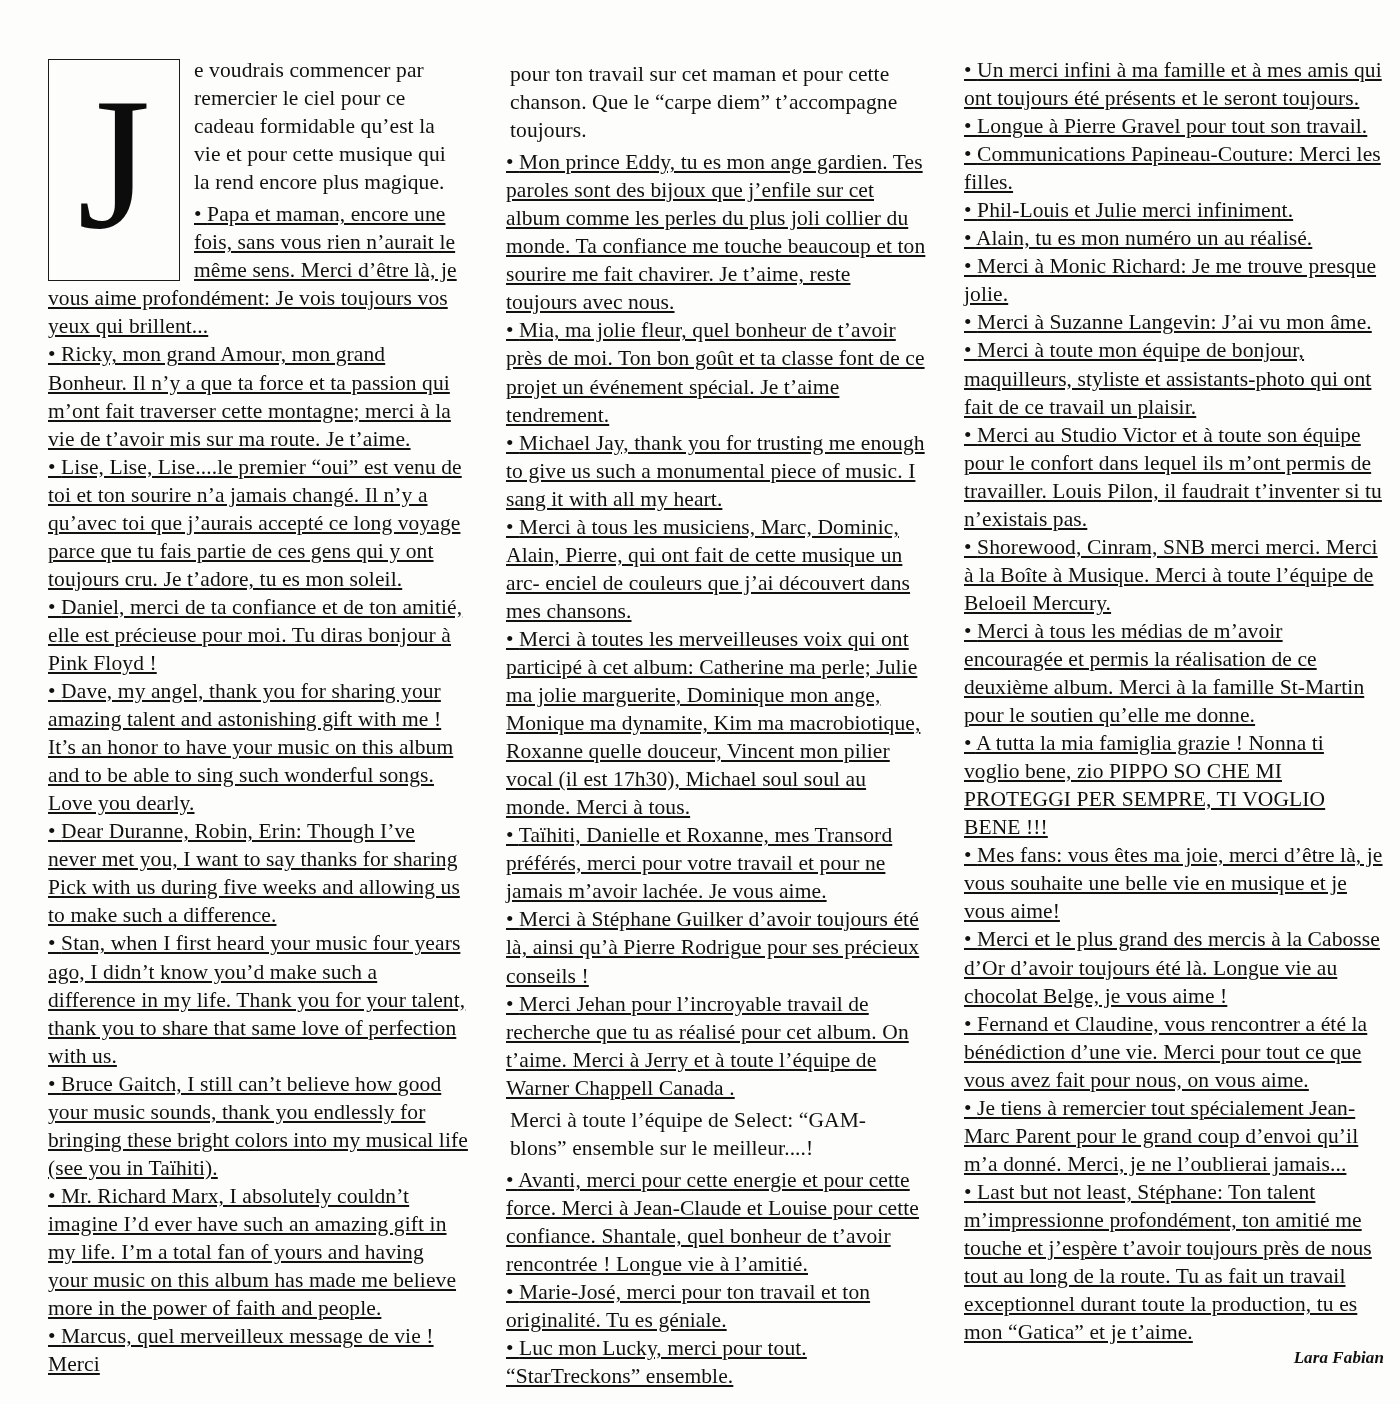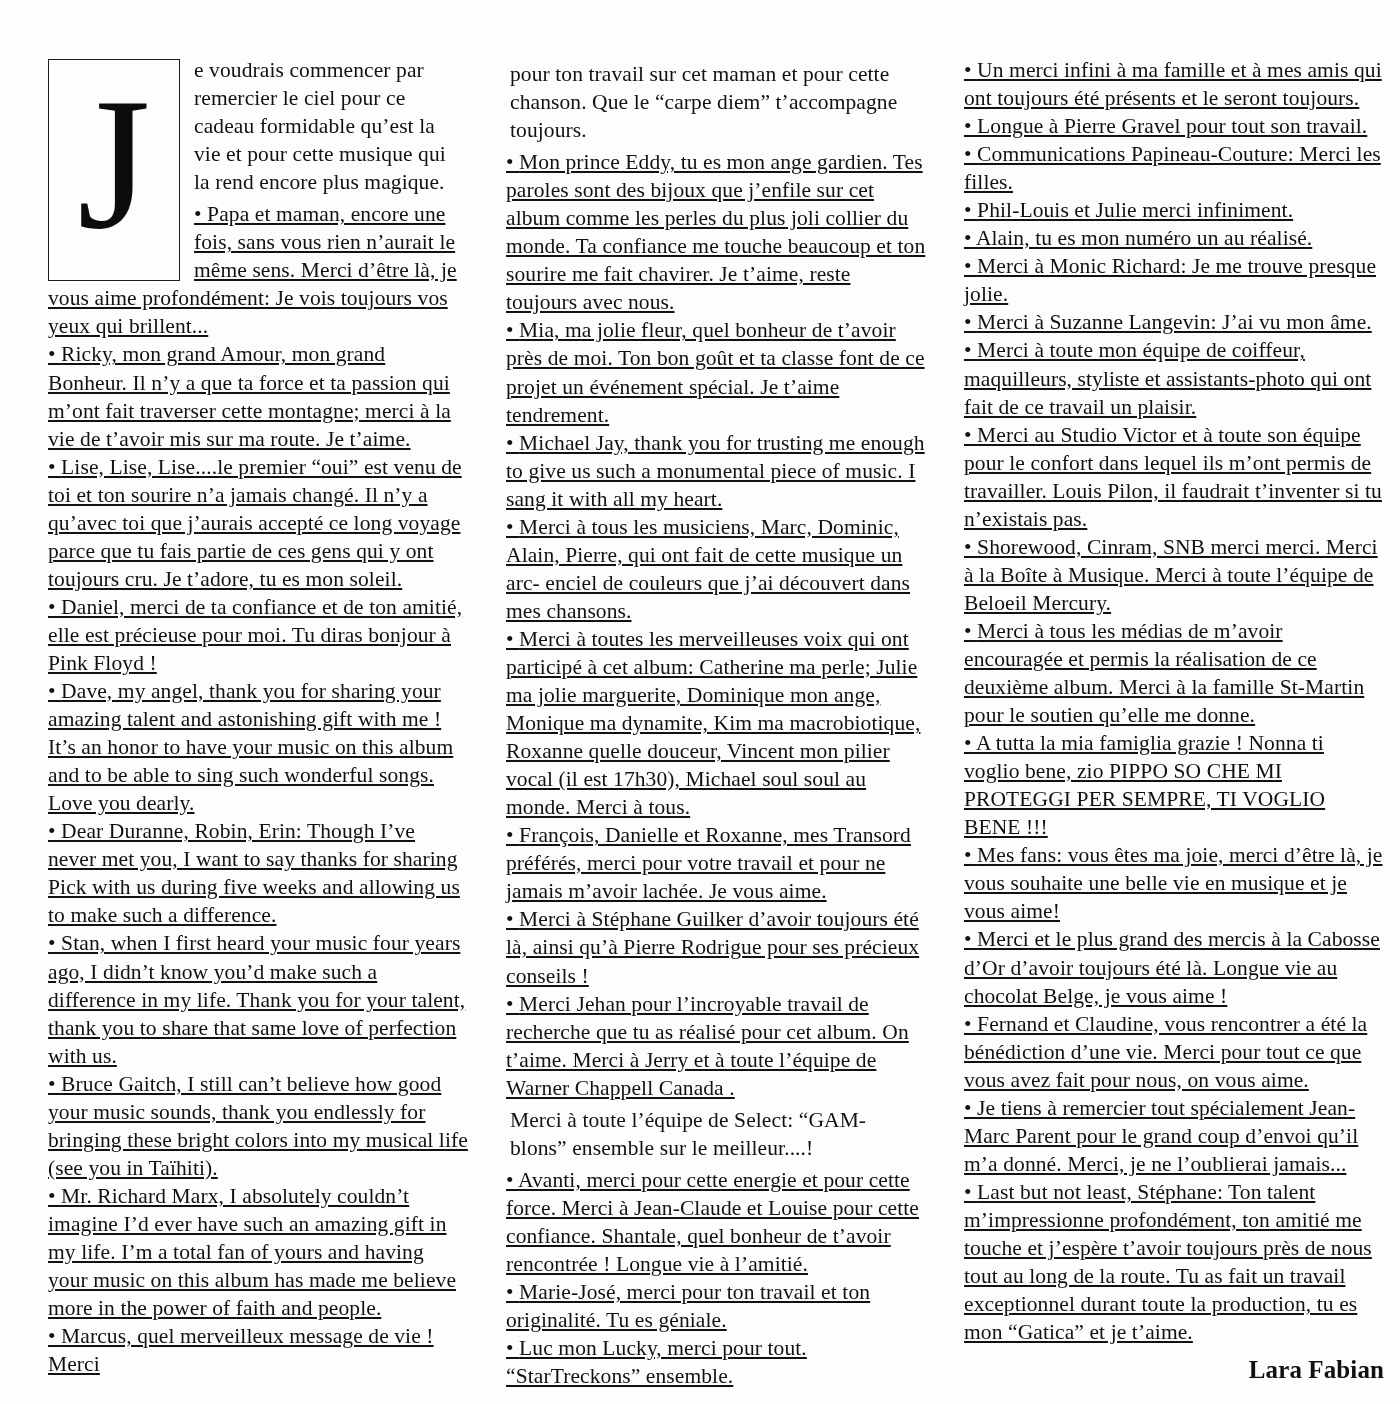--- a/index.html
+++ b/index.html
@@ -68,24 +68,25 @@
     padding-left: 0;
     text-decoration: underline;
   }
   p.bullet::before {
     content: "• ";
   }
   p.nobullet {
     margin: 4px;
   }
   .signature {
-    margin-top: 8px;
+    margin-top: 1px;
     text-align: right;
+    font-style: italic;
     font-weight: bold;
-    font-size: 25px;
+    font-size: 17px;
   }
   .clear { clear: both; }
 </style>
 </head>
 <body>
 
 <div id="page">
   <div class="columns">
 
     <div class="column col-1">
@@ -106,38 +107,38 @@
       <p class="bullet">Marcus, quel merveilleux message de vie ! Merci</p>
     </div>
 
     <div class="column col-2">
       <p class="nobullet">pour ton travail sur cet maman et pour cette chanson. Que le “carpe diem” t’accompagne toujours.</p>
       <p class="bullet">Mon prince Eddy, tu es mon ange gardien. Tes paroles sont des bijoux que j’enfile sur cet album comme les perles du plus joli collier du monde. Ta confiance me touche beaucoup et ton sourire me fait chavirer. Je t’aime, reste toujours avec nous.</p>
       <p class="bullet">Mia, ma jolie fleur, quel bonheur de t’avoir près de moi. Ton bon goût et ta classe font de ce projet un événement spécial. Je t’aime tendrement.</p>
       <p class="bullet">Michael Jay, thank you for trusting me enough to give us such a monumental piece of music. I sang it with all my heart.</p>
       <p class="bullet">Merci à tous les musiciens, Marc, Dominic, Alain, Pierre, qui ont fait de cette musique un arc- enciel de couleurs que j’ai découvert dans mes chansons.</p>
       <p class="bullet">Merci à toutes les merveilleuses voix qui ont participé à cet album: Catherine ma perle; Julie ma jolie marguerite, Dominique mon ange, Monique ma dynamite, Kim ma macrobiotique, Roxanne quelle douceur, Vincent mon pilier vocal (il est 17h30), Michael soul soul au monde. Merci à tous.</p>
-      <p class="bullet">François, Danielle et Roxanne, mes Transord préférés, merci pour votre travail et pour ne jamais m’avoir lachée. Je vous aime.</p>
+      <p class="bullet">Taïhiti, Danielle et Roxanne, mes Transord préférés, merci pour votre travail et pour ne jamais m’avoir lachée. Je vous aime.</p>
       <p class="bullet">Merci à Stéphane Guilker d’avoir toujours été là, ainsi qu’à Pierre Rodrigue pour ses précieux conseils !</p>
       <p class="bullet">Merci Jehan pour l’incroyable travail de recherche que tu as réalisé pour cet album. On t’aime. Merci à Jerry et à toute l’équipe de Warner Chappell Canada .</p>
       <p class="nobullet">Merci à toute l’équipe de Select: “GAM-blons” ensemble sur le meilleur....!</p>
       <p class="bullet">Avanti, merci pour cette energie et pour cette force. Merci à Jean-Claude et Louise pour cette confiance. Shantale, quel bonheur de t’avoir rencontrée ! Longue vie à l’amitié.</p>
       <p class="bullet">Marie-José, merci pour ton travail et ton originalité. Tu es géniale.</p>
       <p class="bullet">Luc mon Lucky, merci pour tout. “StarTreckons” ensemble.</p>
     </div>
 
     <div class="column col-3">
       <p class="bullet">Un merci infini à ma famille et à mes amis qui ont toujours été présents et le seront toujours.</p>
       <p class="bullet">Longue à Pierre Gravel pour tout son travail.</p>
       <p class="bullet">Communications Papineau-Couture: Merci les filles.</p>
       <p class="bullet">Phil-Louis et Julie merci infiniment.</p>
       <p class="bullet">Alain, tu es mon numéro un au réalisé.</p>
       <p class="bullet">Merci à Monic Richard: Je me trouve presque jolie.</p>
       <p class="bullet">Merci à Suzanne Langevin: J’ai vu mon âme.</p>
-      <p class="bullet">Merci à toute mon équipe de coiffeur, maquilleurs, styliste et assistants-photo qui ont fait de ce travail un plaisir.</p>
+      <p class="bullet">Merci à toute mon équipe de bonjour, maquilleurs, styliste et assistants-photo qui ont fait de ce travail un plaisir.</p>
       <p class="bullet">Merci au Studio Victor et à toute son équipe pour le confort dans lequel ils m’ont permis de travailler. Louis Pilon, il faudrait t’inventer si tu n’existais pas.</p>
       <p class="bullet">Shorewood, Cinram, SNB merci merci. Merci à la Boîte à Musique. Merci à toute l’équipe de Beloeil Mercury.</p>
       <p class="bullet">Merci à tous les médias de m’avoir encouragée et permis la réalisation de ce deuxième album. Merci à la famille St-Martin pour le soutien qu’elle me donne.</p>
       <p class="bullet">A tutta la mia famiglia grazie ! Nonna ti voglio bene, zio PIPPO SO CHE MI PROTEGGI PER SEMPRE, TI VOGLIO BENE !!!</p>
       <p class="bullet">Mes fans: vous êtes ma joie, merci d’être là, je vous souhaite une belle vie en musique et je vous aime!</p>
       <p class="bullet">Merci et le plus grand des mercis à la Cabosse d’Or d’avoir toujours été là. Longue vie au chocolat Belge, je vous aime !</p>
       <p class="bullet">Fernand et Claudine, vous rencontrer a été la bénédiction d’une vie. Merci pour tout ce que vous avez fait pour nous, on vous aime.</p>
       <p class="bullet">Je tiens à remercier tout spécialement Jean-Marc Parent pour le grand coup d’envoi qu’il m’a donné. Merci, je ne l’oublierai jamais...</p>
       <p class="bullet">Last but not least, Stéphane: Ton talent m’impressionne profondément, ton amitié me touche et j’espère t’avoir toujours près de nous tout au long de la route. Tu as fait un travail exceptionnel durant toute la production, tu es mon “Gatica” et je t’aime.</p>
       <div class="signature">Lara Fabian</div>

